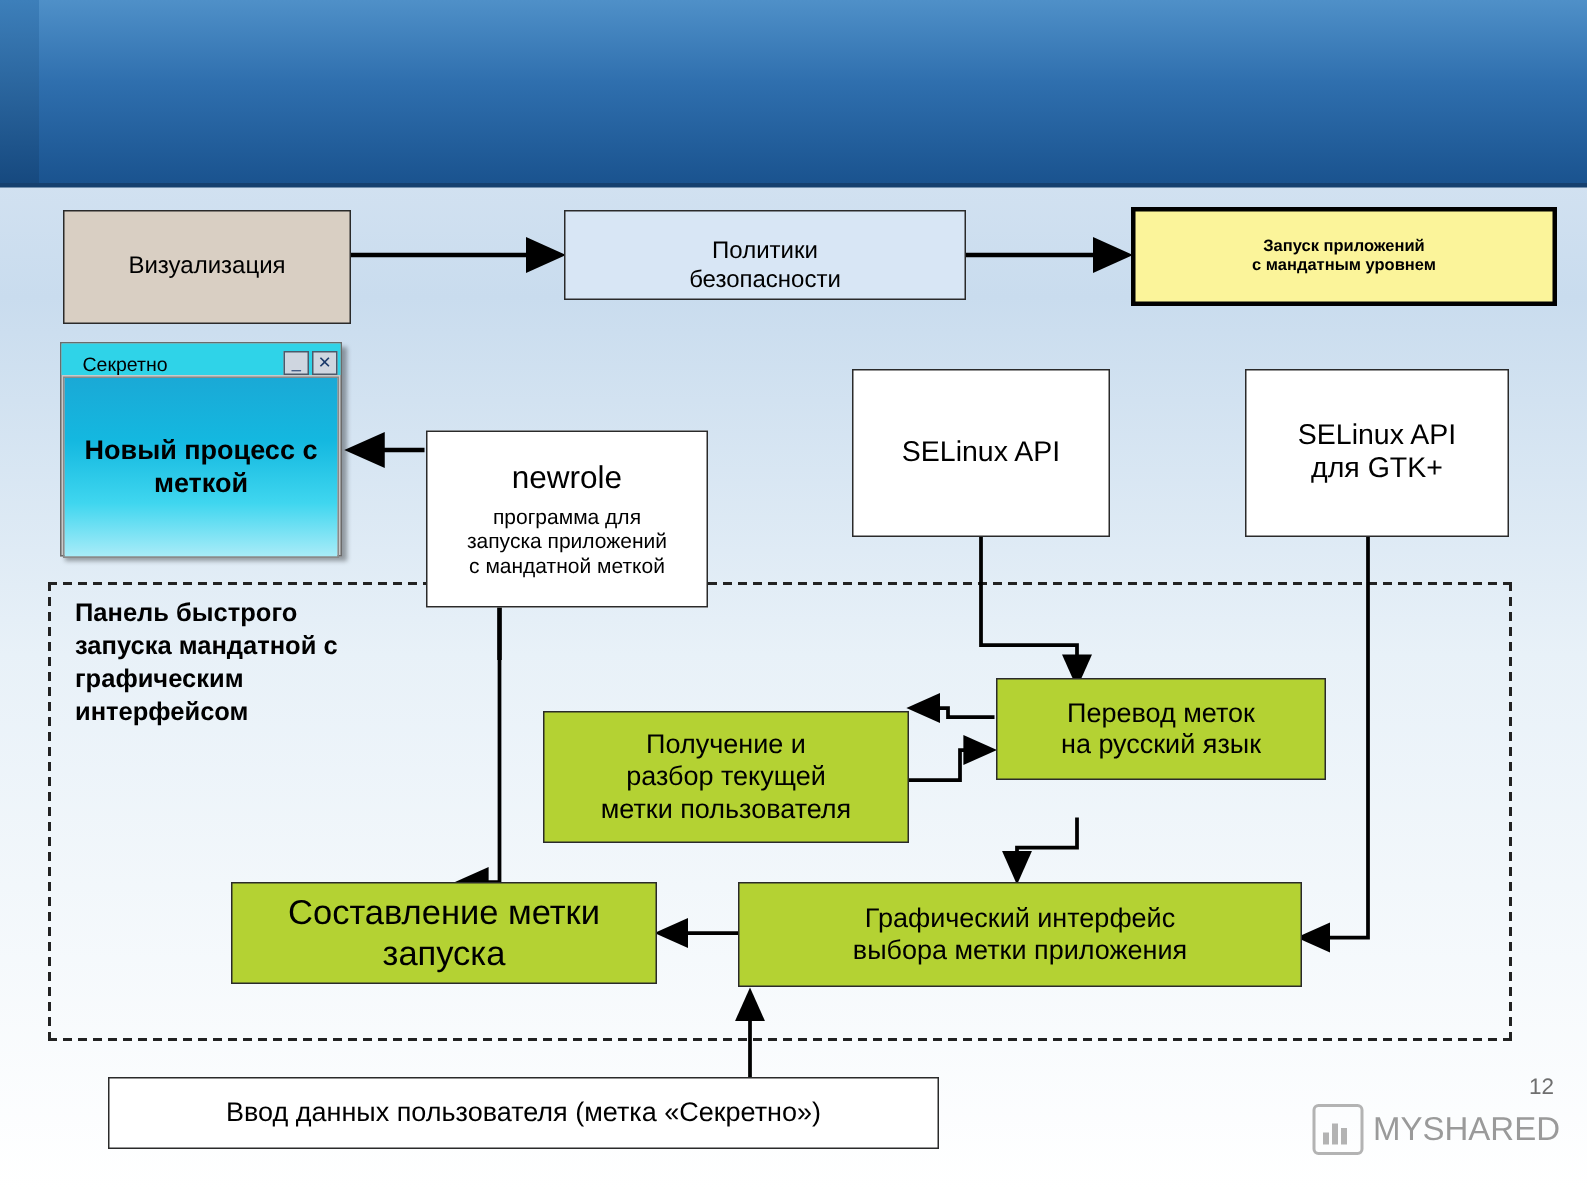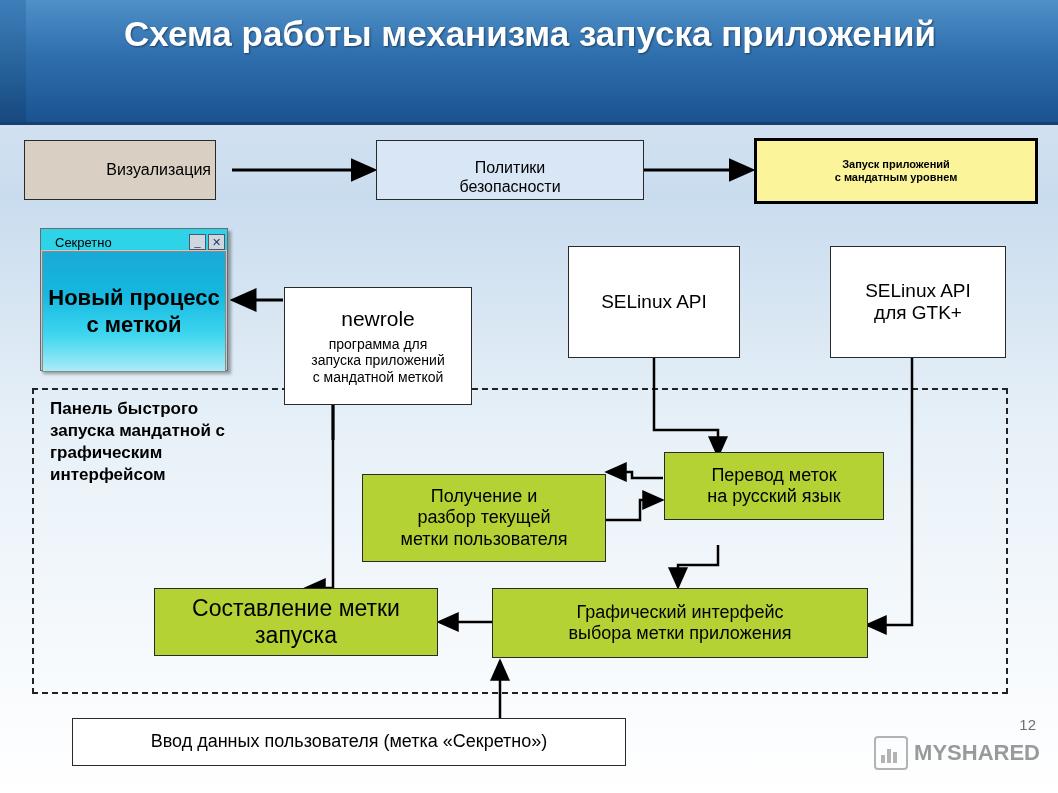--- a/index.html
+++ b/index.html
@@ -112,21 +112,21 @@
   }
   #win-body {
     height: 121px;
     border: 1px solid #8a8a8a;
     margin: 1px;
     background: linear-gradient(180deg,#1aa9d6 0%, #14b8e0 35%, #3fd6ef 70%, #a9ecf8 100%);
     display: flex;
     align-items: center;
     justify-content: center;
     text-align: center;
-    font-size: 22px;
+    font-size: 18px;
     font-weight: bold;
     color: #000;
     box-sizing: border-box;
     line-height: 1.2;
   }
 
   
   #dashed {
     position: absolute;
     left: 32px; top: 388px;
@@ -160,21 +160,21 @@
     color: #6f6f6f;
   }
   #logo {
     position: absolute;
     right: 18px; top: 736px;
     display: flex;
     align-items: center;
     gap: 6px;
     color: #9a9a9a;
     font-size: 22px;
-    font-weight: bold;
+    font-weight: normal;
   }
   #logo .mark {
     width: 30px; height: 30px;
     border: 2px solid #b3b3b3;
     border-radius: 4px;
     position: relative;
   }
   #logo .mark i {
     position: absolute;
     bottom: 5px;
@@ -186,21 +186,20 @@
   #logo .mark i:nth-child(2){ left:11px; height:14px; }
   #logo .mark i:nth-child(3){ left:17px; height:11px; }
 </style>
 </head>
 <body>
 
 <div id="page">
 
   <div id="header">
     <div class="accent"></div>
-    <div id="title">Схема работы механизма запуска приложений</div>
   </div>
 
   <div id="dashed"></div>
   <div id="dashed-label">
     <span class="l">Панель быстрого</span>
     <span class="l">запуска</span>
     <span class="l">мандатной с</span>
     <span class="l">графическим</span>
     <span class="l">интерфейсом</span>
   </div>
@@ -234,21 +233,21 @@
       <path d="M718,545 L718,565 L678,565 L678,586"></path>
 
       <path d="M912,358 L912,625 L868,625"></path>
 
       <path d="M492,622 L440,622"></path>
 
       <path d="M500,722 L500,662"></path>
     </g>
   </svg>
 
-  <div class="box beige" style="left:24px; top:140px; width:192px; height:60px;text-align:right;">
+  <div class="box beige" style="left:42px; top:140px; width:192px; height:76px;">
     <span class="lines">
       <span class="l">Визуализация</span>
     </span>
   </div>
 
   <div class="box blue" style="left:376px; top:140px; width:268px; height:60px;align-items:flex-end;">
     <span class="lines">
       <span class="l">Политики</span>
       <span class="l">безопасности</span>
     </span>

